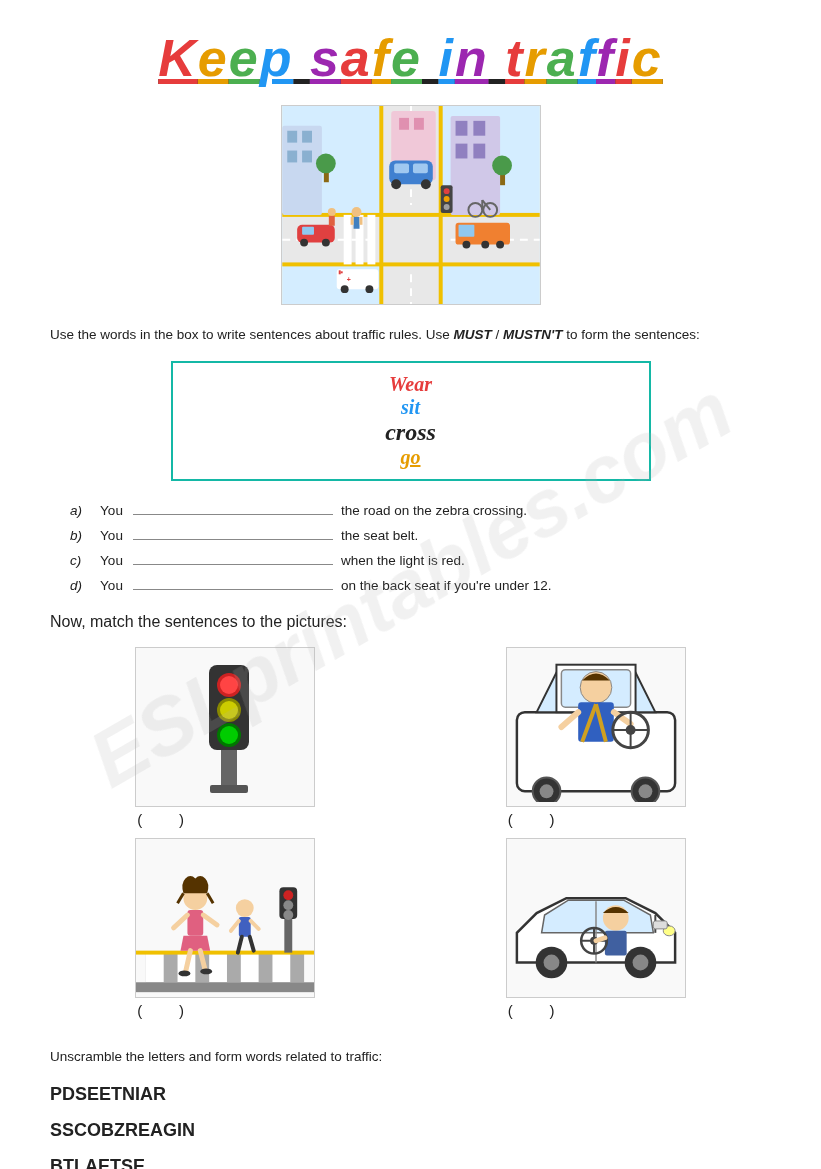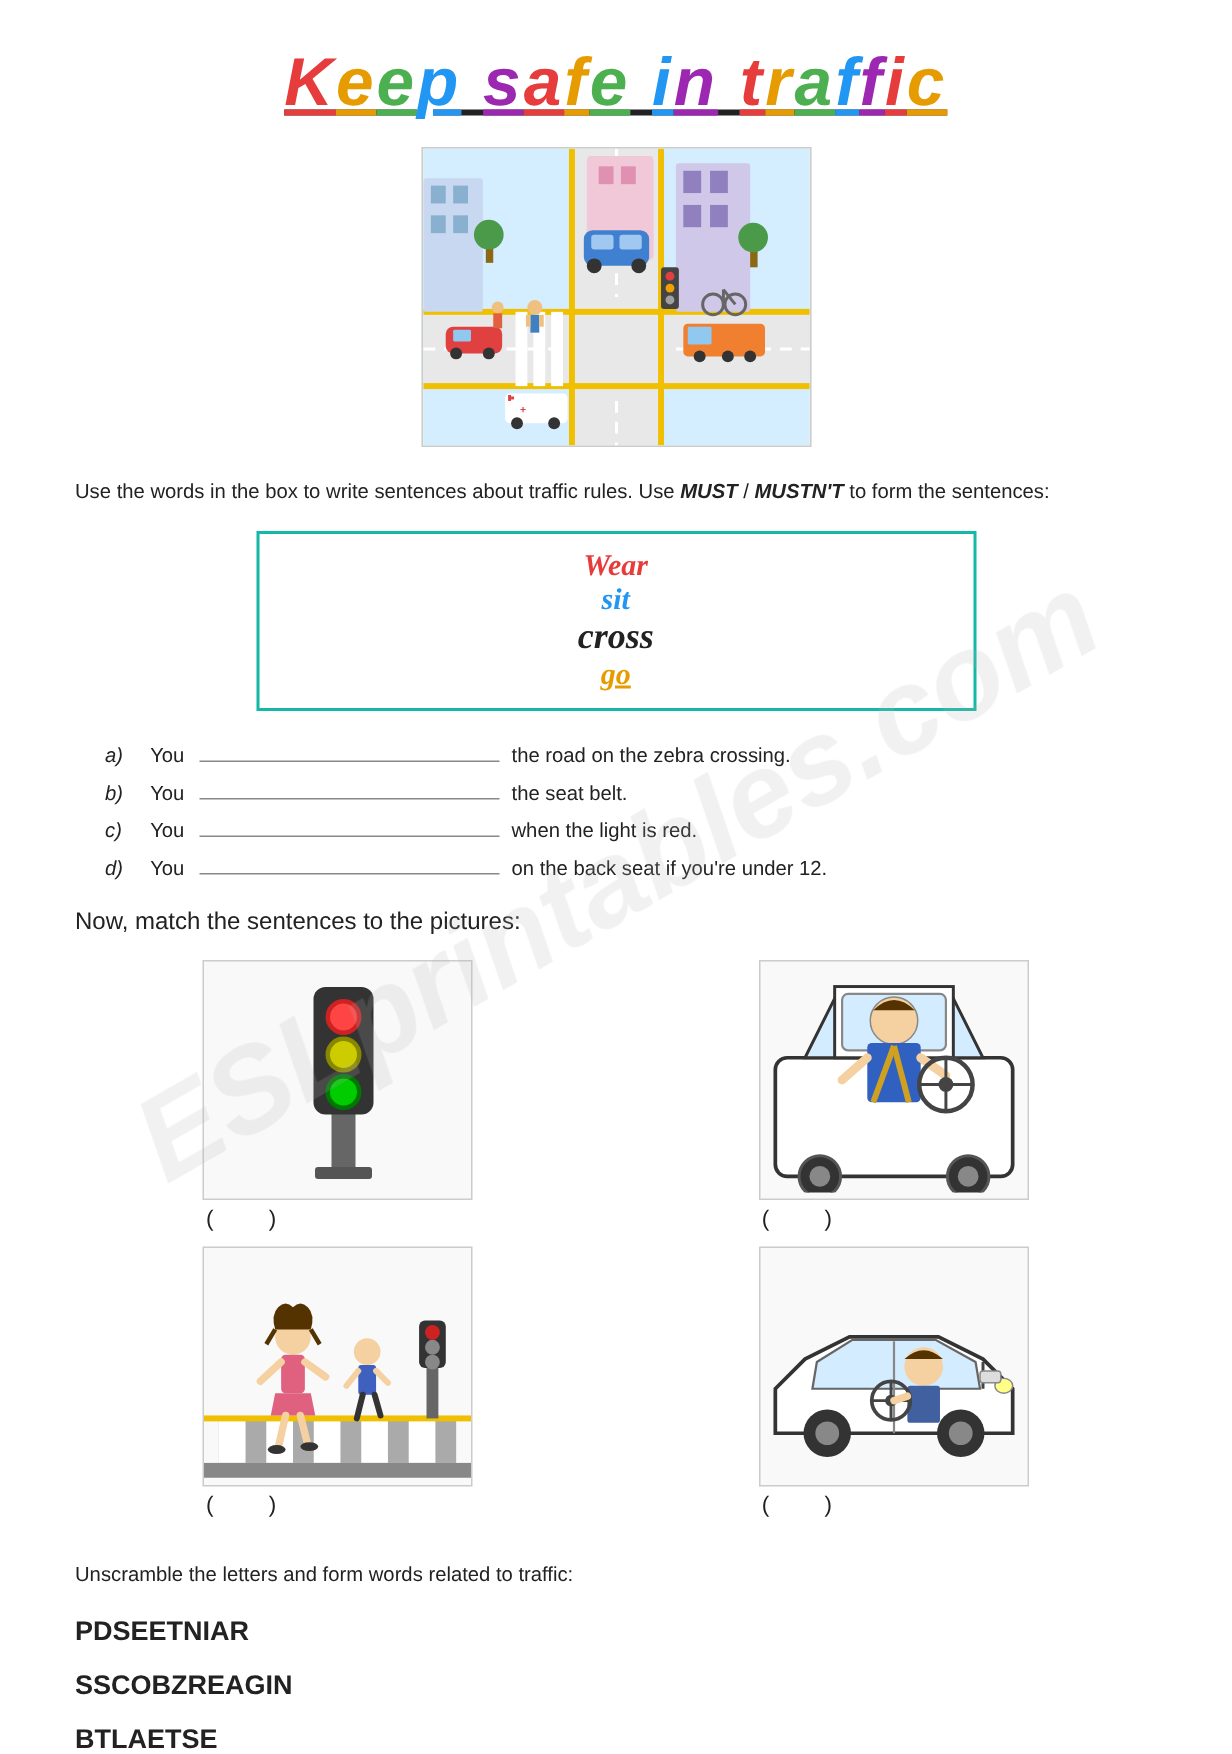--- a/index.html
+++ b/index.html
@@ -9,21 +9,21 @@
       font-size: 14px;
       color: #222;
       width: 821px;
       min-height: 1169px;
       padding: 30px 50px 40px 50px;
     }
 
     
     .title {
       text-align: center;
-      font-size: 45px;
+      font-size: 52px;
       font-weight: bold;
       font-style: italic;
       text-decoration: underline;
       letter-spacing: 2px;
       margin-bottom: 18px;
       line-height: 1.1;
     }
 
     
     .traffic-img-container {

